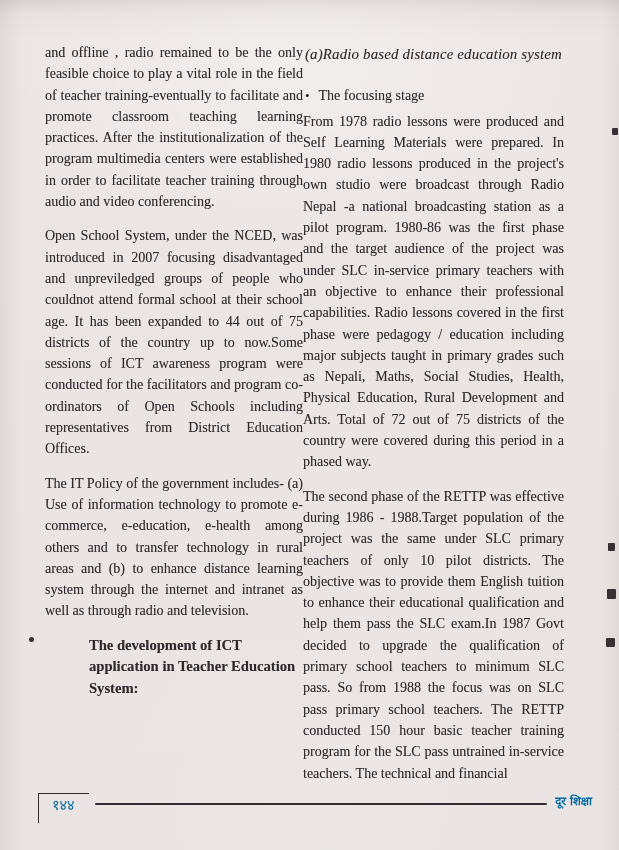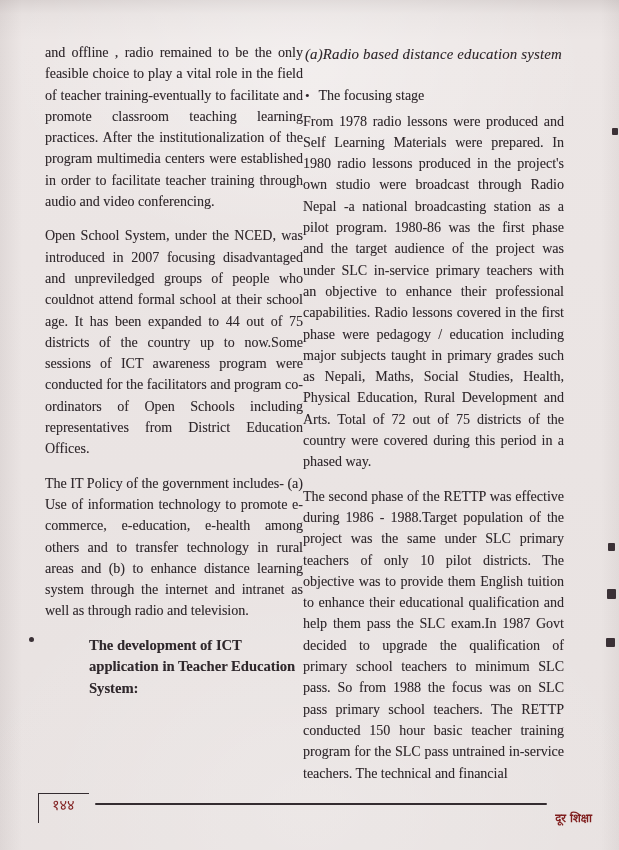--- a/index.html
+++ b/index.html
@@ -36,36 +36,36 @@
   .section-heading-bold{
     font-weight:bold;font-size:14.6px;line-height:21.5px;margin-top:2px;text-align:left;margin-left:44px;
   }
   .section-heading-italic{
     font-style:italic;font-size:14.8px;letter-spacing:0.2px;margin:2px 0 20px 0;text-align:center;
   }
   .bullet-line{display:flex;align-items:baseline;gap:9px;margin:0 0 4px 2px;}
   .bullet-glyph{font-size:13px;}
   .footer{
     position:absolute;left:38px;right:27px;top:793px;height:36px;
-    display:flex;align-items:flex-start;color:#7f1d1d;justify-content:flex-end;
+    display:flex;align-items:flex-start;color:#0369a1;justify-content:flex-end;
   }
   .pageno-box{
     border-top:1.6px solid #342c30;
     border-left:1.6px solid #342c30;
     padding:3px 14px 10px 13px;
     font-family:"DejaVu Sans","Liberation Sans",sans-serif;
     font-size:14.5px;line-height:16px;
   }
   .footer-rule{
     flex:1;height:1.7px;background:#342c30;margin:10px 8px 0 6px;
     border-radius:1px;
   }
   .journal-name{
     font-family:"DejaVu Sans","Liberation Sans",sans-serif;
-    font-weight:bold;font-size:11.5px;margin-top:17px;white-space:nowrap;
+    font-weight:bold;font-size:11.5px;margin-top:0;white-space:nowrap;
   }
   
   .artifact{position:absolute;background:#3a3136;border-radius:1px;}
   .a1{right:1px;top:128px;width:6px;height:7px;}
   .a2{right:4px;top:543px;width:7px;height:8px;}
   .a3{right:3px;top:589px;width:9px;height:10px;}
   .a4{right:4px;top:638px;width:9px;height:9px;}
   .a5{left:29px;top:637px;width:5px;height:5px;border-radius:50%;}
 </style>
 </head>

